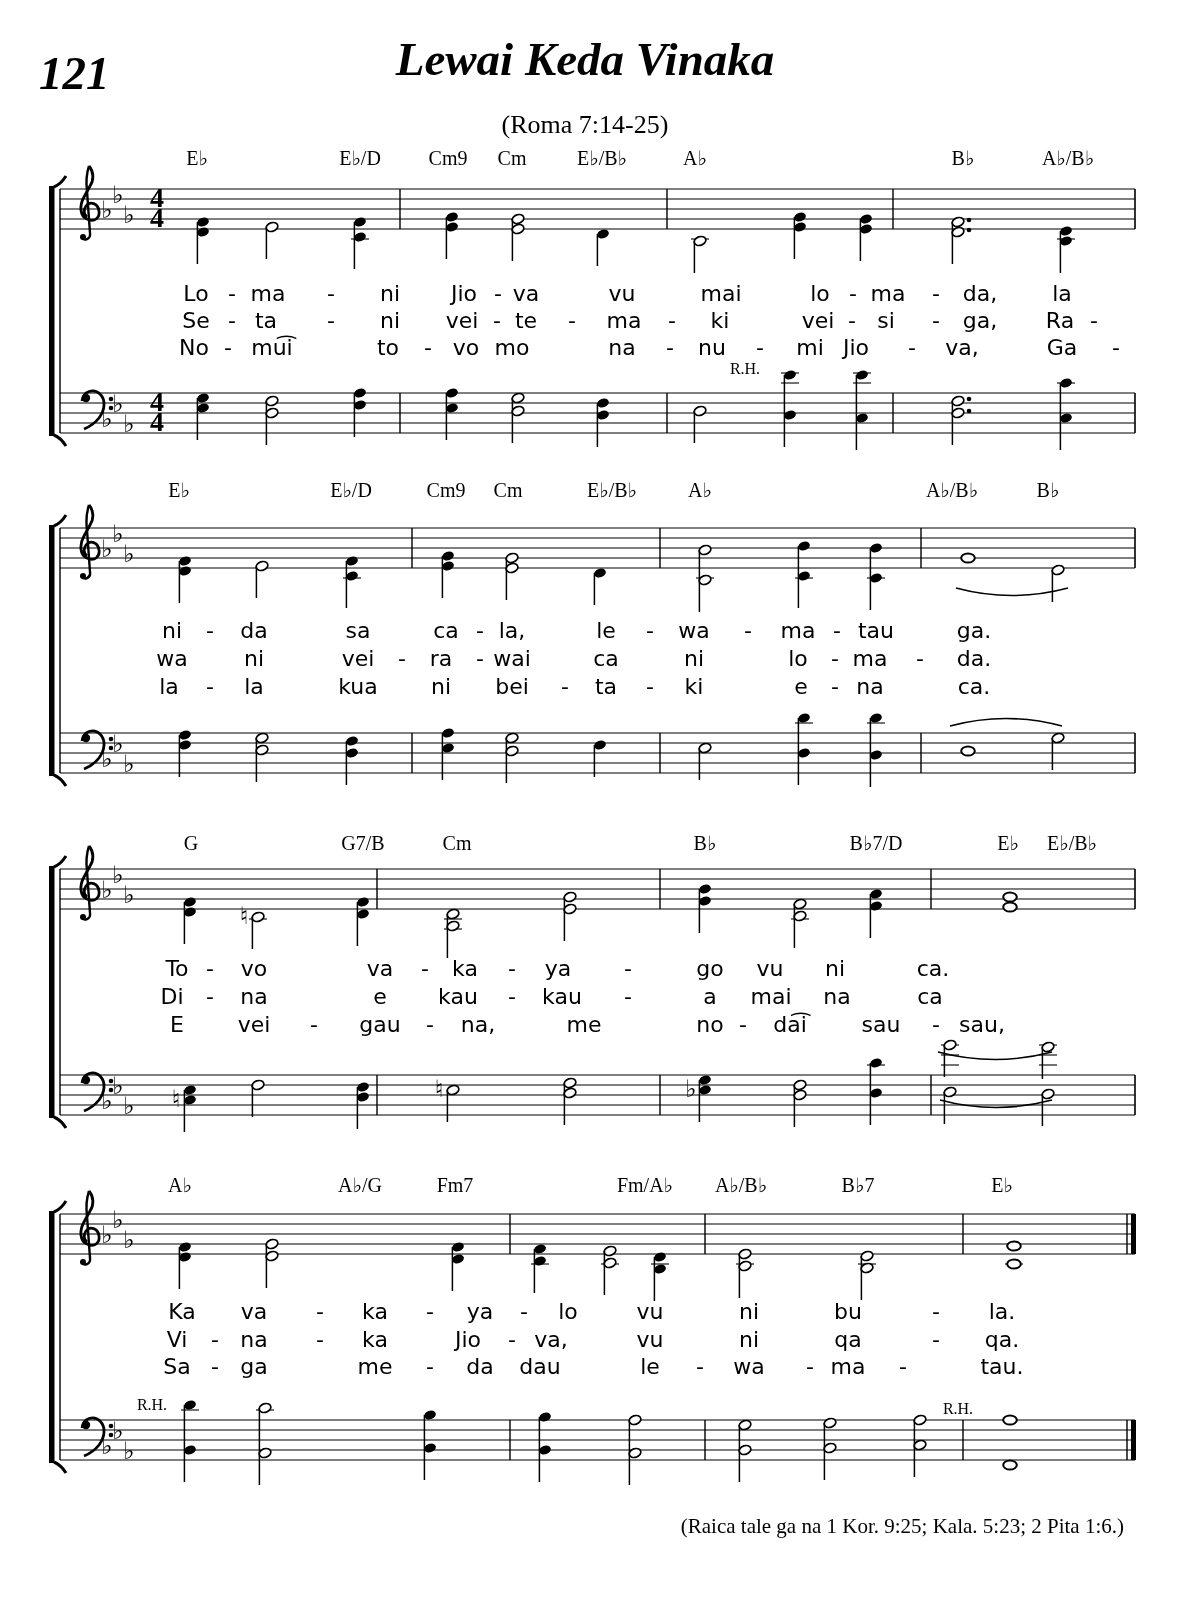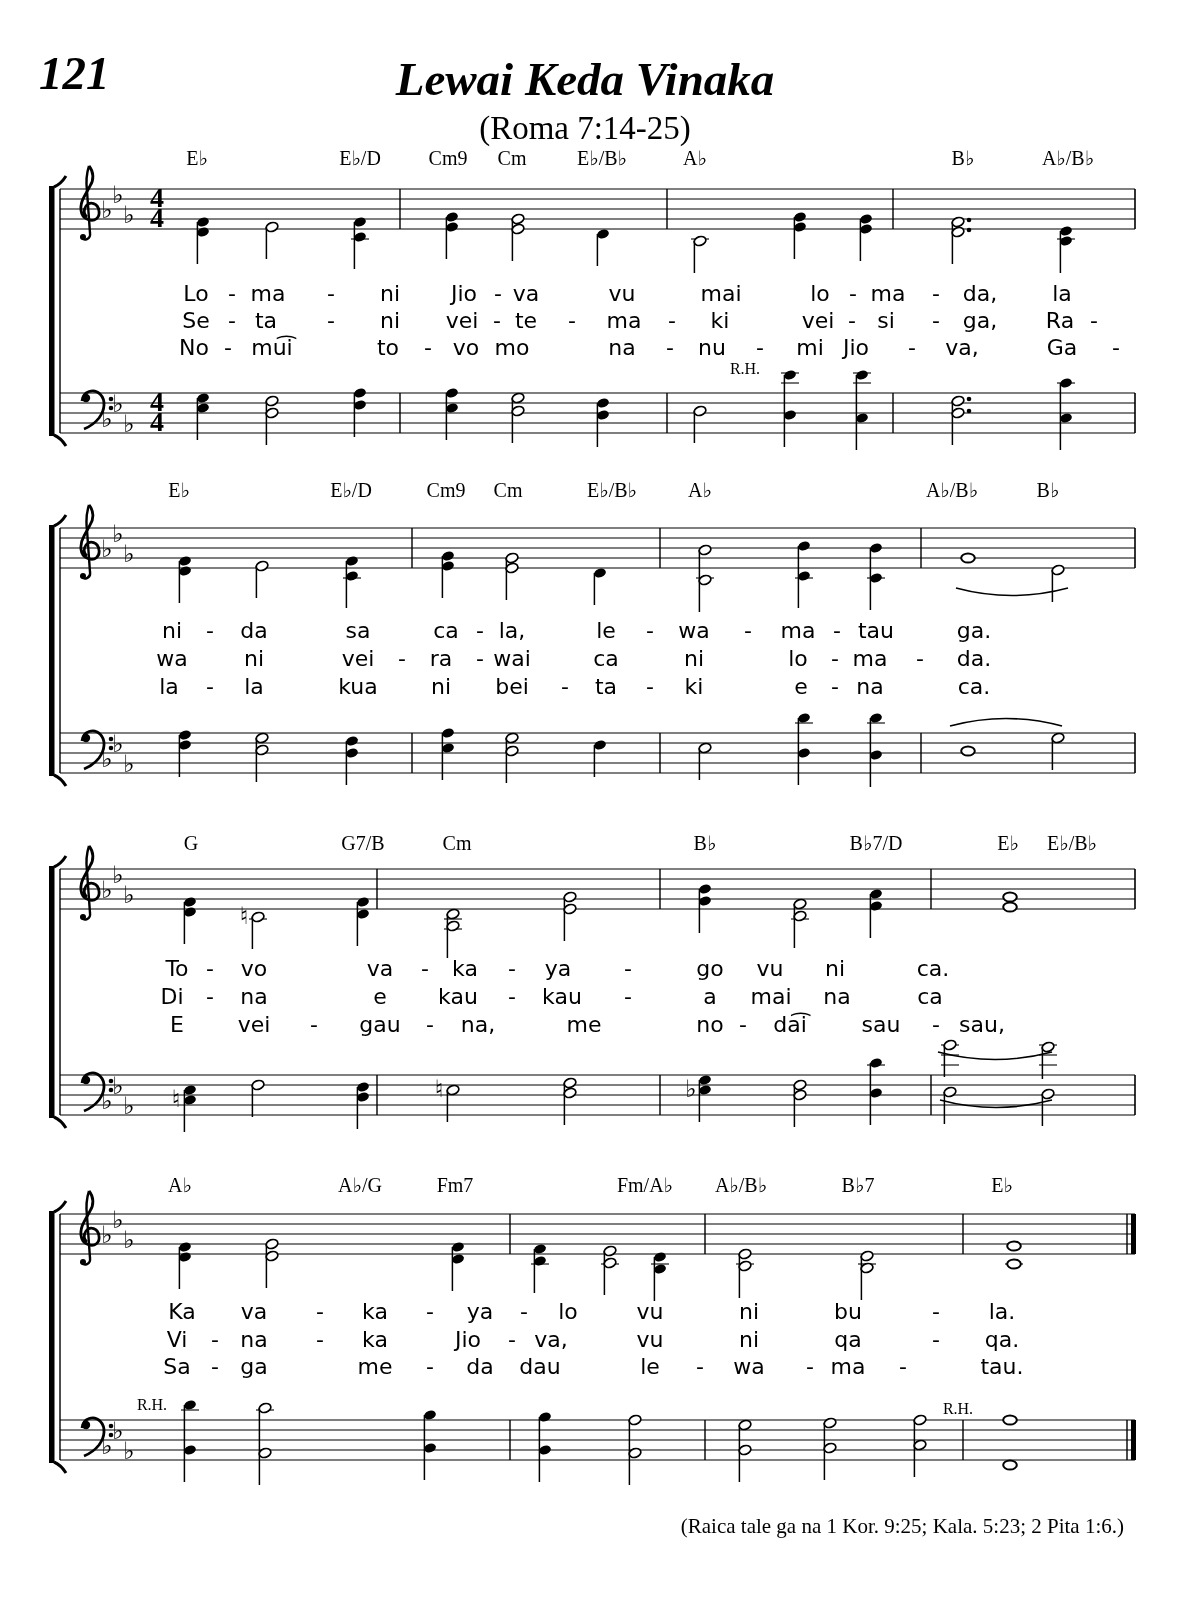--- a/index.html
+++ b/index.html
@@ -1,19 +1,19 @@
 <!DOCTYPE html>
 <html><head>
 <meta charset="utf-8">
 <style>
   html,body{margin:0;padding:0;background:#fff;}
   body{width:1200px;height:1603px;position:relative;font-family:"Liberation Serif","DejaVu Serif",serif;color:#000;}
   .hymn-number{position:absolute;left:39px;top:46px;font-size:47px;font-weight:bold;font-style:italic;}
-  .title{position:absolute;left:0;right:30px;top:52px;text-align:center;font-size:47px;font-weight:bold;font-style:italic;}
-  .subtitle{position:absolute;left:0;right:30px;top:110px;text-align:center;font-size:33px;}
+  .title{position:absolute;left:0;right:30px;top:32px;text-align:center;font-size:47px;font-weight:bold;font-style:italic;}
+  .subtitle{position:absolute;left:0;right:30px;top:110px;text-align:center;font-size:26px;}
   .footer{position:absolute;right:76px;top:1514px;font-size:21px;}
   svg#score{position:absolute;left:0;top:0;}
   svg text{fill:#000;}
   .chord{font:20px "Liberation Serif","DejaVu Serif","DejaVu Sans",serif;text-anchor:middle;}
   .lyric{font:22px "DejaVu Sans",sans-serif;text-anchor:middle;}
   .rh{font:16px "Liberation Serif","DejaVu Serif",serif;text-anchor:middle;}
   .tsig{font:bold 28px "Liberation Serif","DejaVu Serif",serif;text-anchor:middle;}
   .ksig,.acc{font:24px "DejaVu Sans",sans-serif;text-anchor:middle;}
 </style>
 </head>

